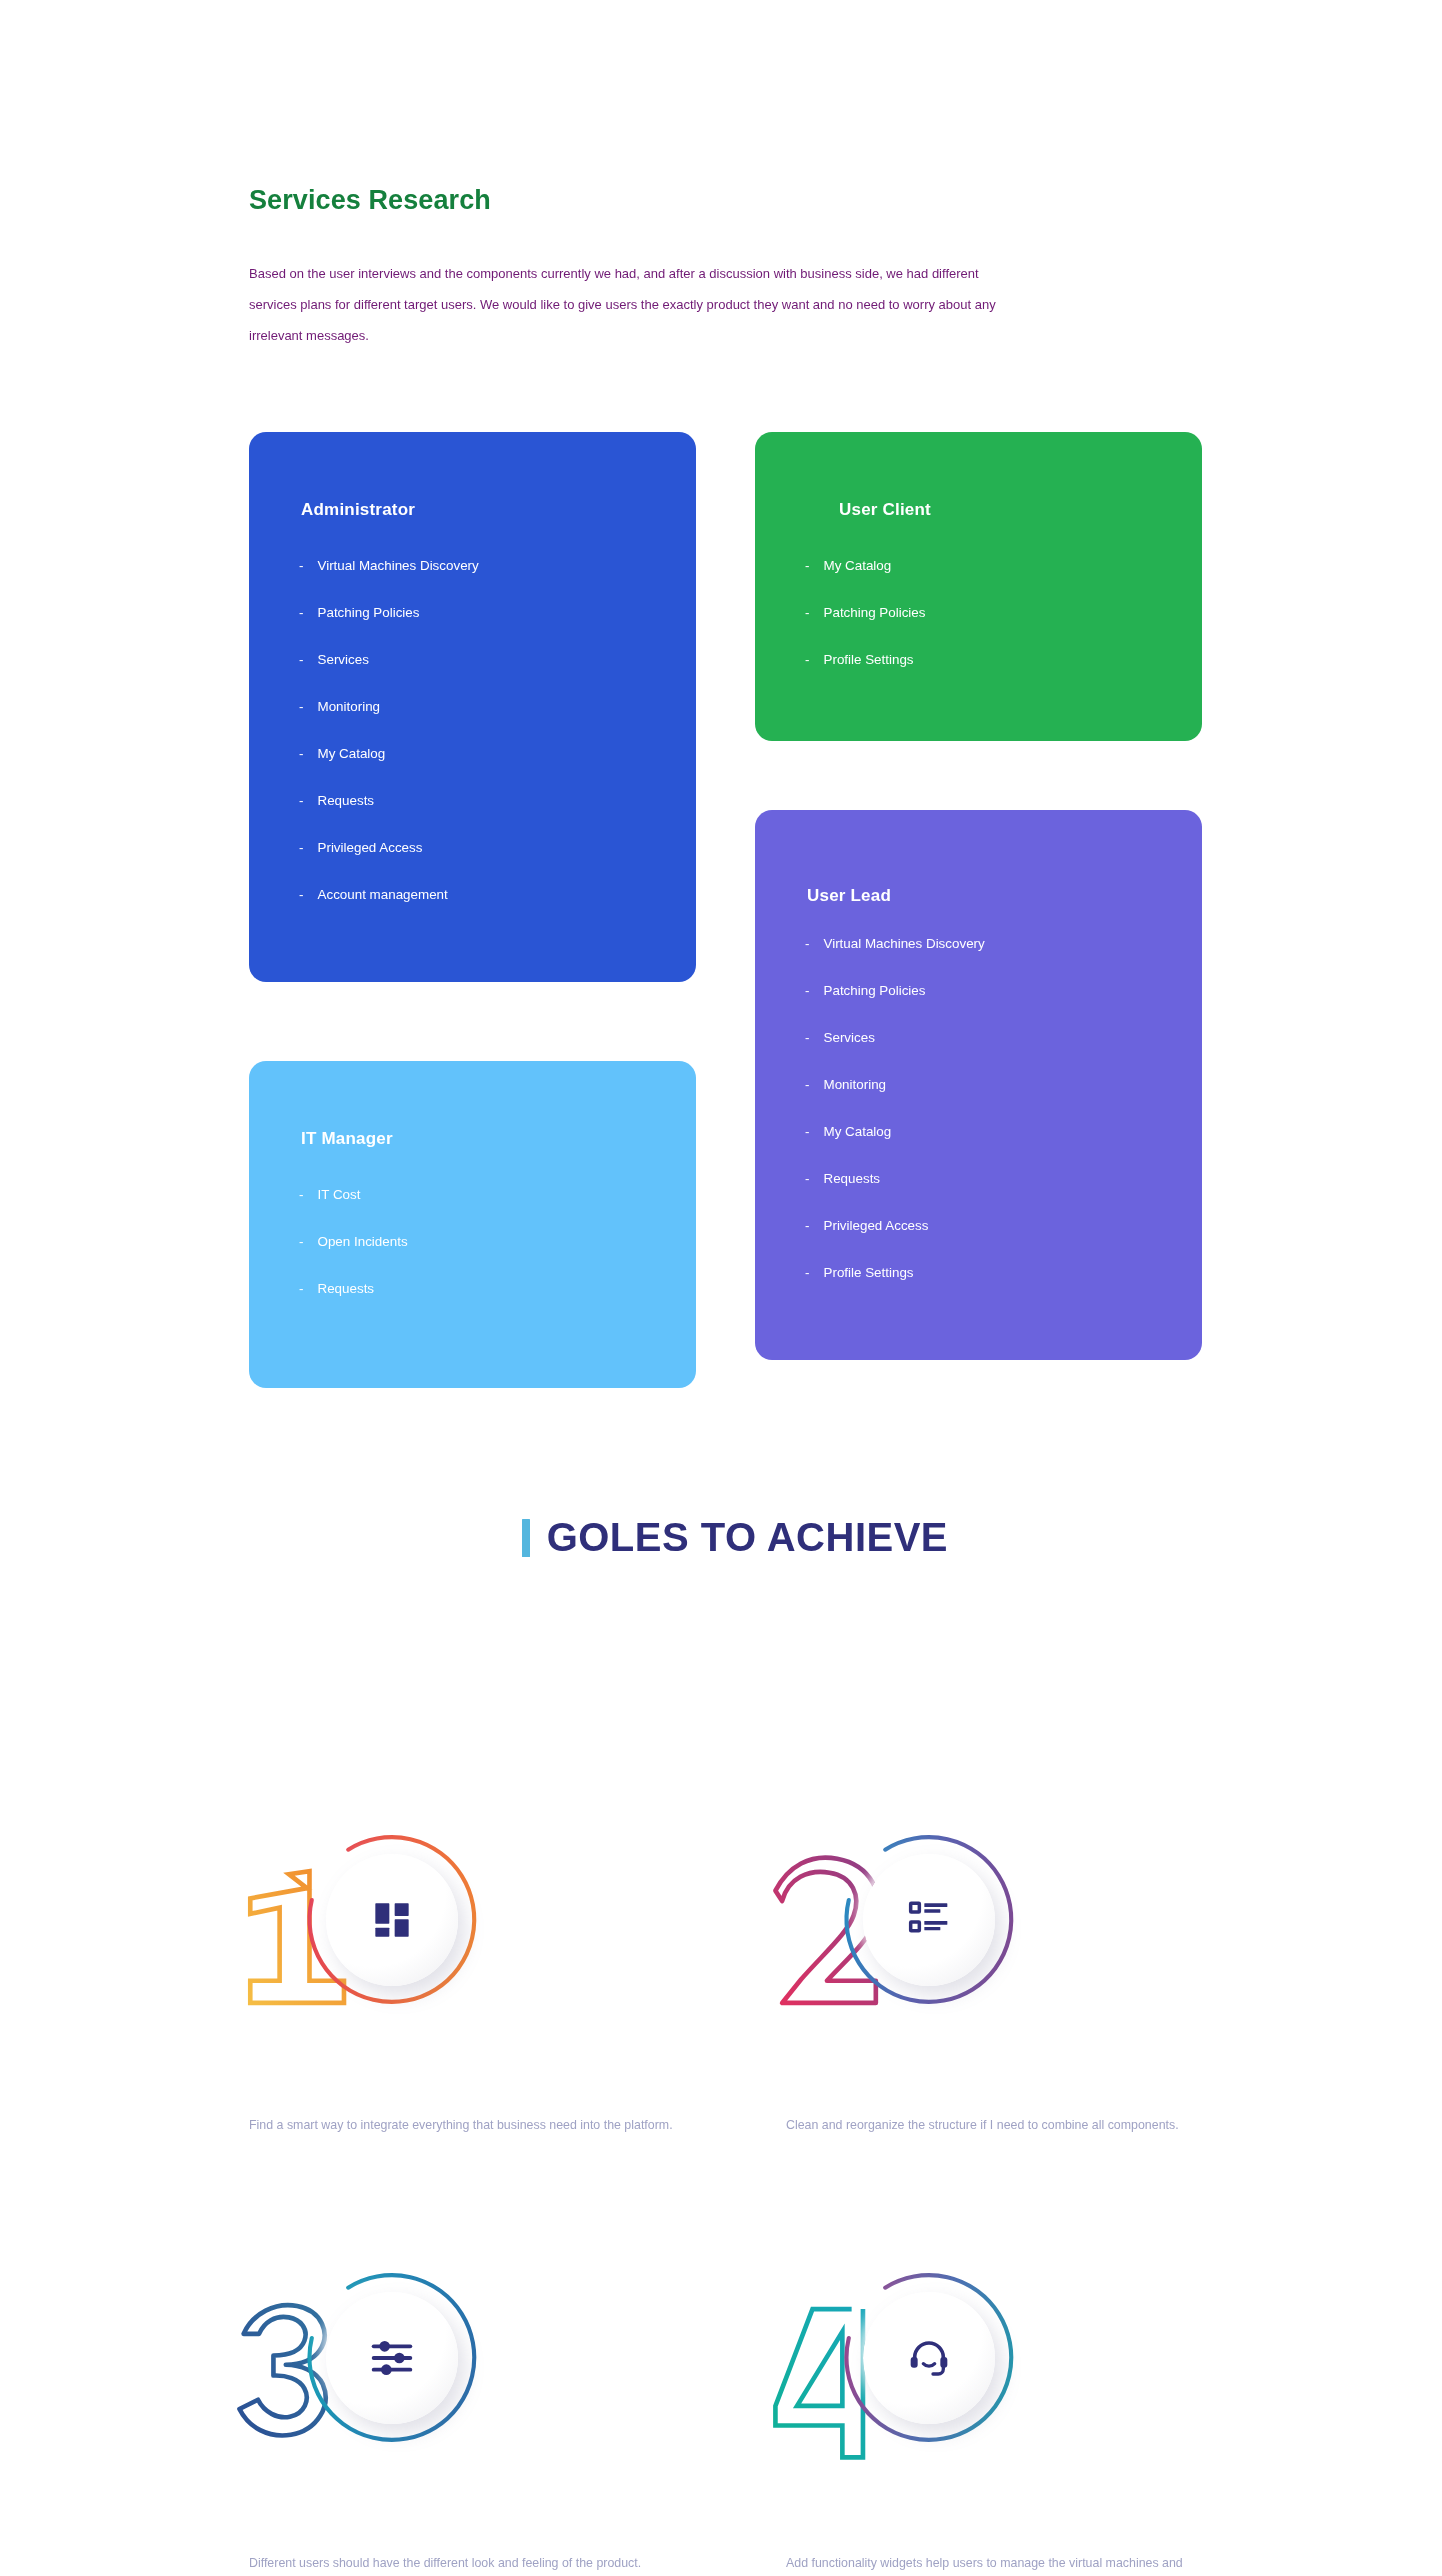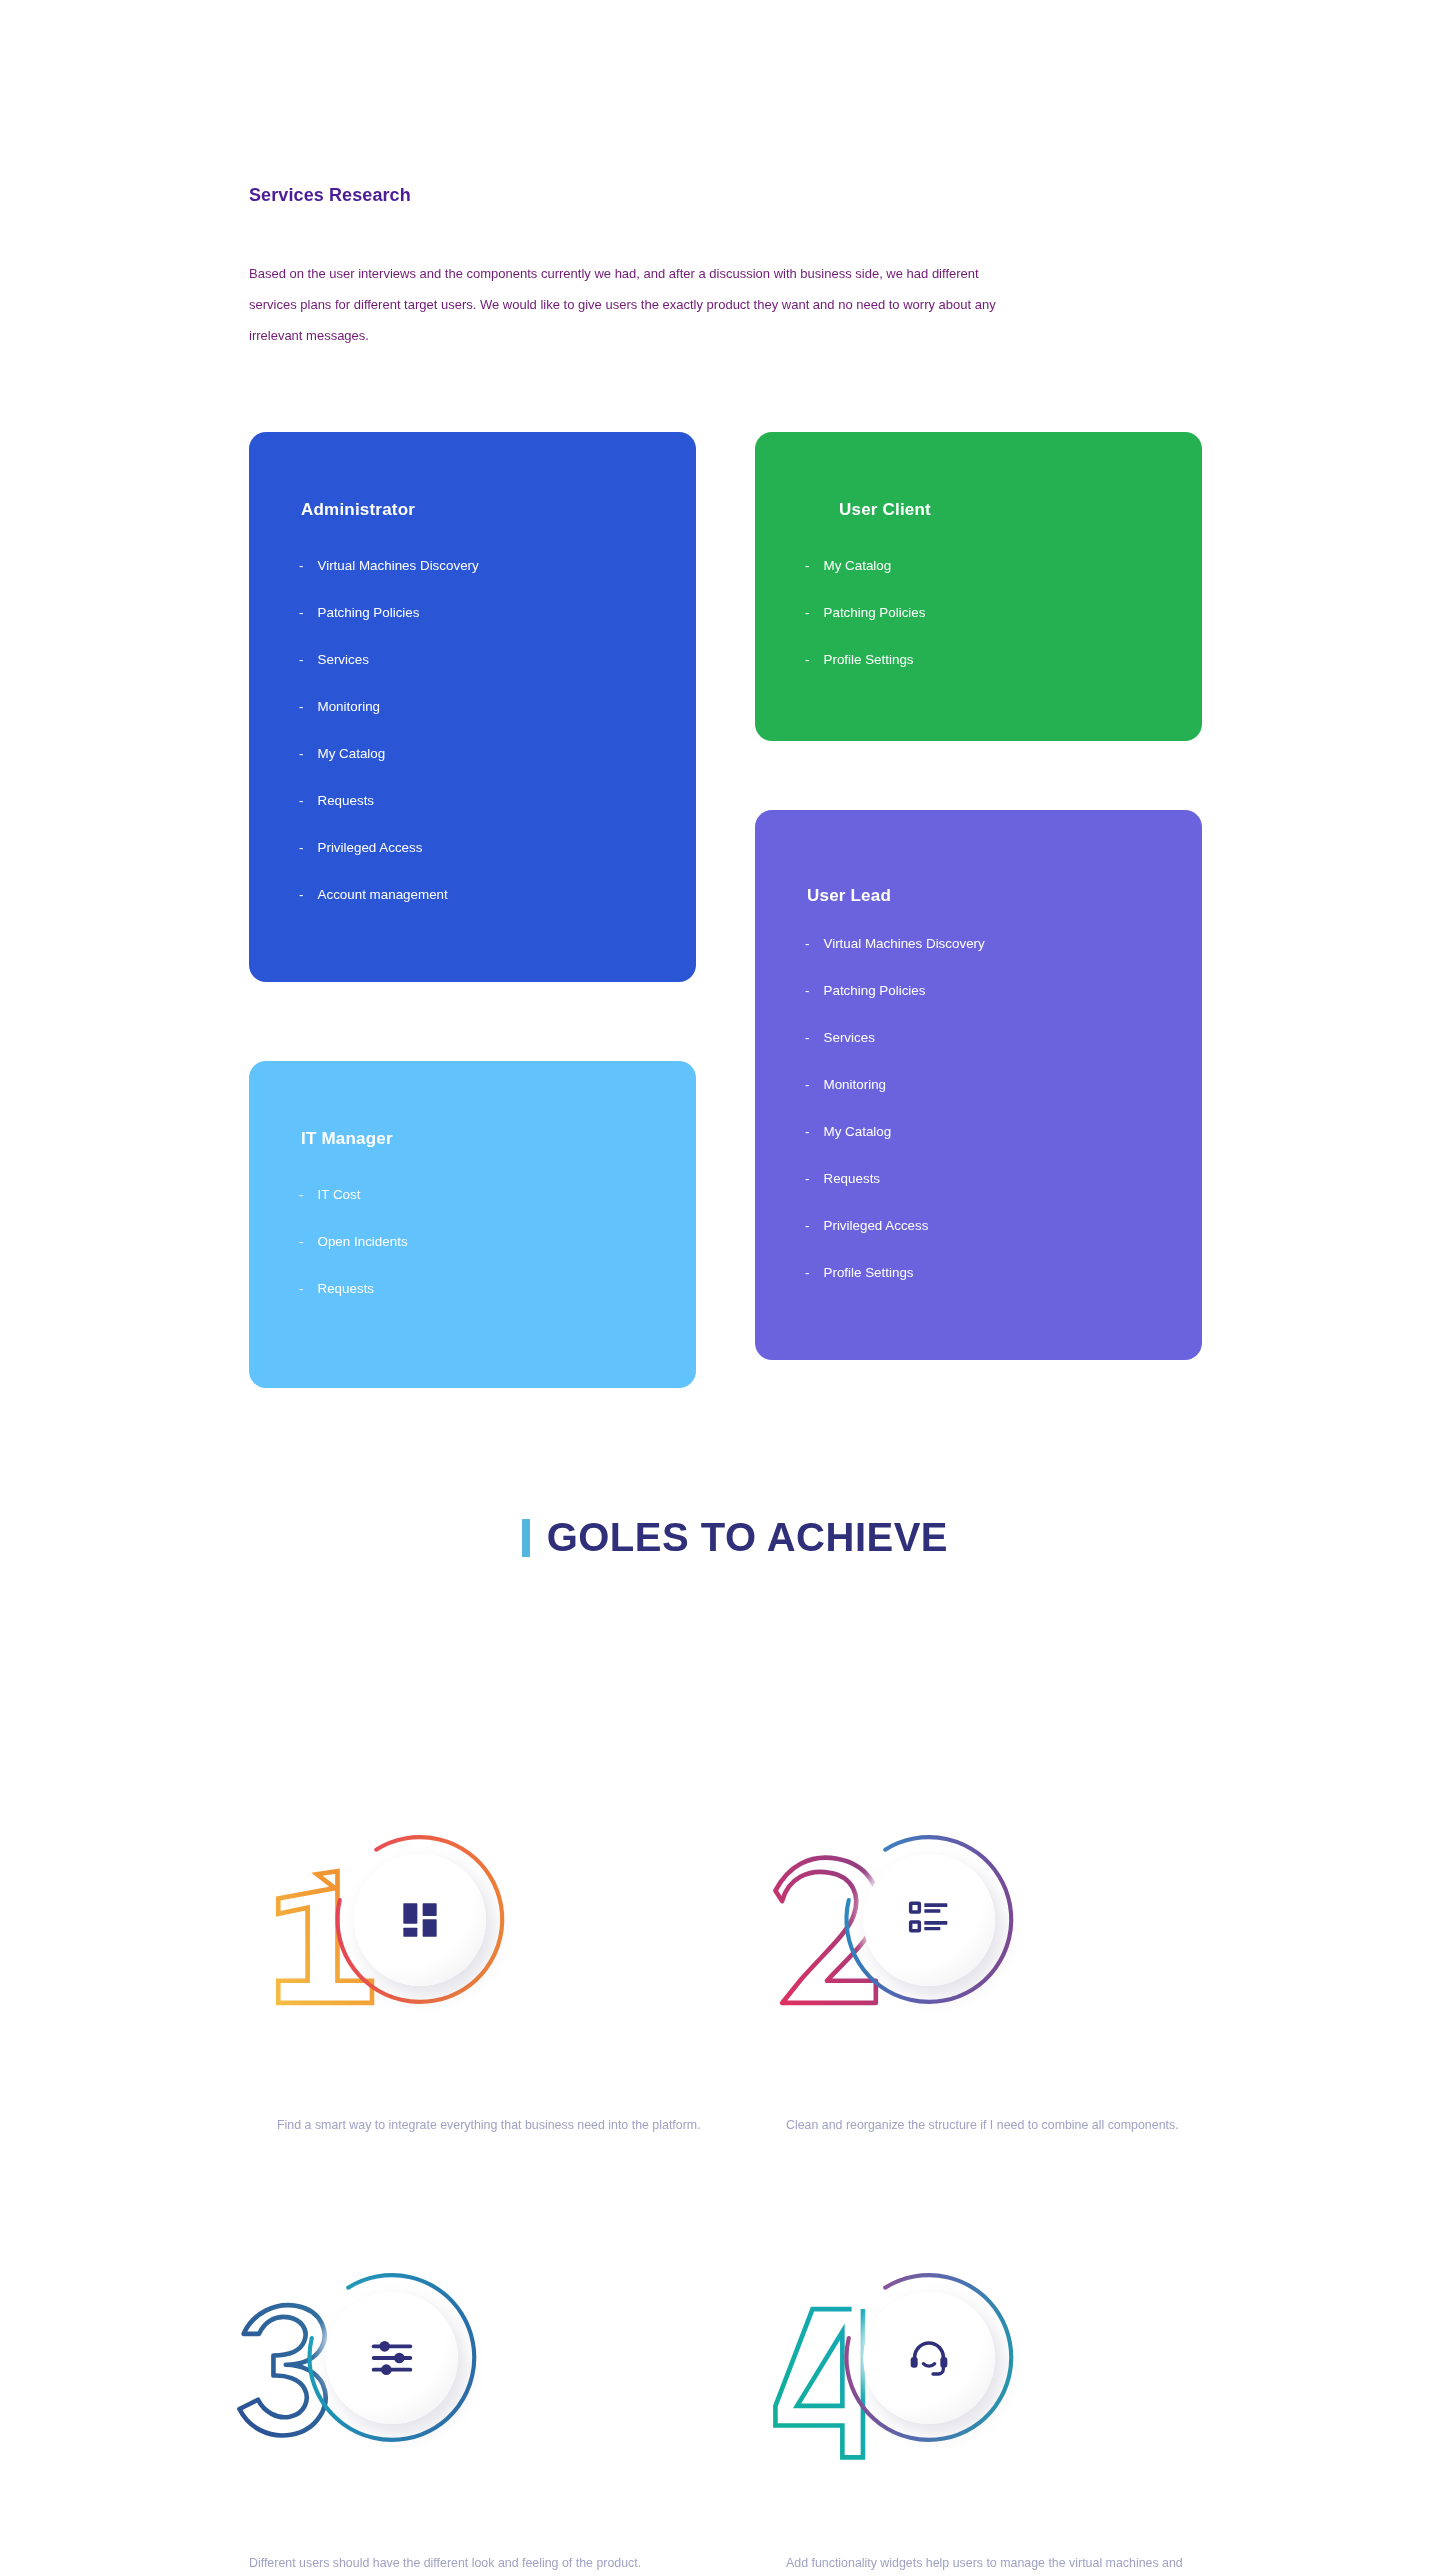--- a/index.html
+++ b/index.html
@@ -23,23 +23,23 @@
   .sec-services {
     position: absolute;
     left: 0; top: 0;
     width: 1443px;
   }
 
   .services-title {
     position: absolute;
     left: 249px;
     top: 185px;
-    font-size: 18px;
+    font-size: 27px;
     font-weight: 700;
-    color: #4c1d95;
+    color: #15803d;
     letter-spacing: 0.1px;
     white-space: nowrap;
   }
 
   .services-desc {
     position: absolute;
     left: 249px;
     top: 258px;
     width: 752px;
     font-size: 13px;
@@ -189,21 +189,21 @@
   .goal-caption {
     position: absolute;
     left: 0;
     width: 428px;
     font-size: 12.4px;
     line-height: 28px;
     color: #9fa2c4;
     font-weight: 400;
   }
 
-  #goal-1 { left: 249px; top: 1798px; margin-left: 28px; }
+  #goal-1 { left: 249px; top: 1798px; }
   #goal-2 { left: 786px; top: 1798px; }
   #goal-3 { left: 249px; top: 2236px; }
   #goal-4 { left: 786px; top: 2236px; }
 
   #goal-1 .goal-caption,
   #goal-2 .goal-caption,
   #goal-3 .goal-caption,
   #goal-4 .goal-caption { top: 313px; }
 
   #goal-1 .goal-art { margin-left: -20.6px; }

